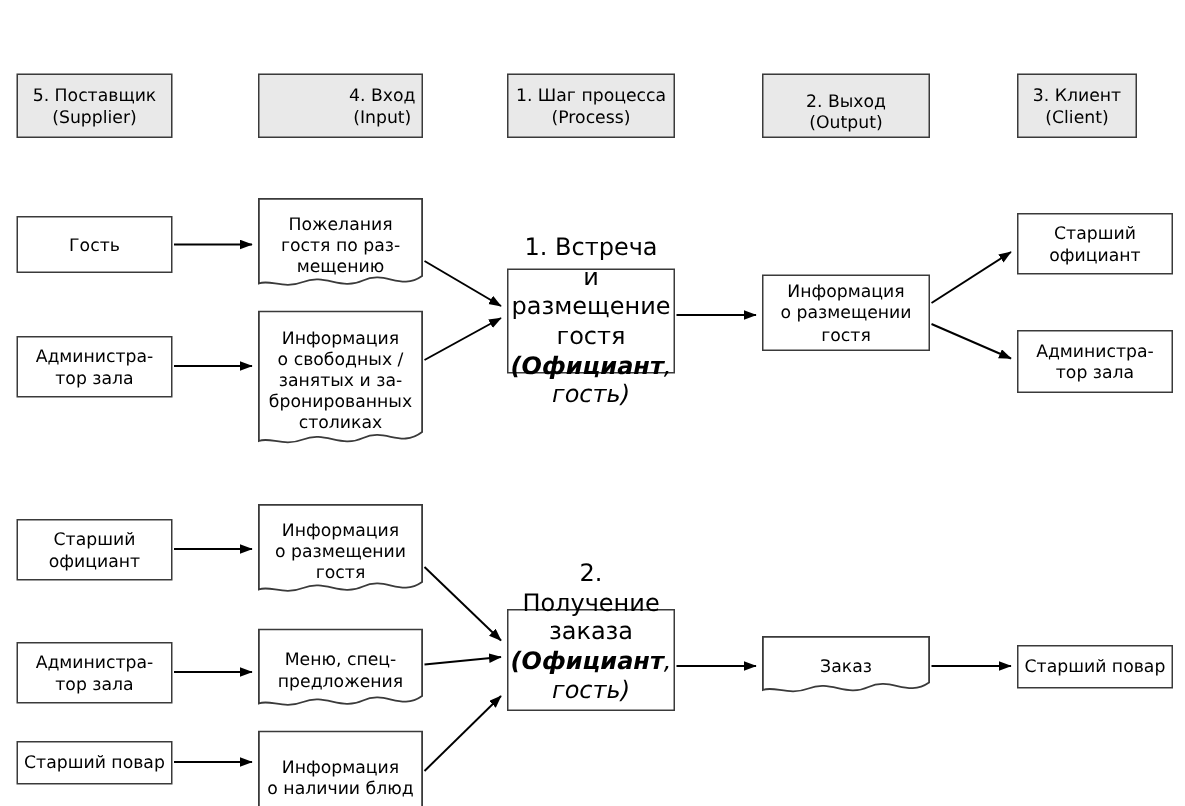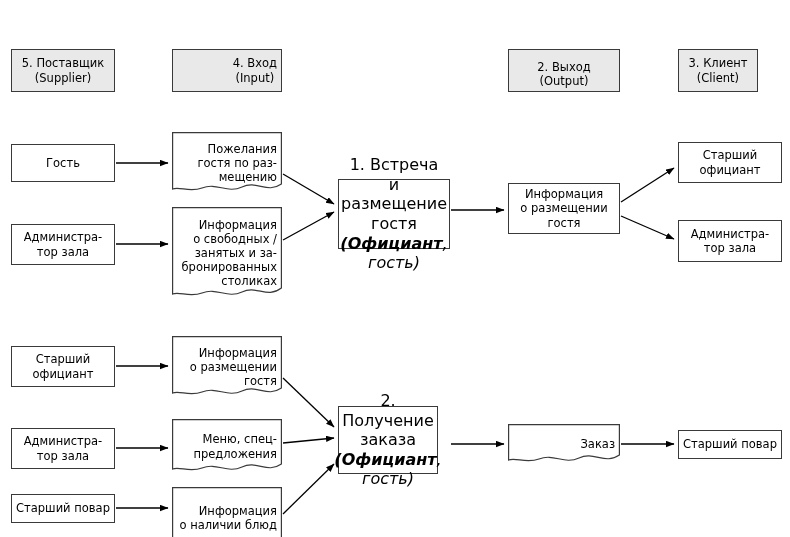--- a/index.html
+++ b/index.html
@@ -47,21 +47,21 @@
     top: 0;
     width: 100%;
     height: 100%;
   }
   .doc-text {
     position: relative;
     z-index: 2;
     width: 100%;
     padding: 0 5px;
     box-sizing: border-box;
-    text-align: right;
+    text-align: center;
   }
   .node.process {
     font-size: 16px;
   }
   .bi {
     font-weight: bold;
     font-style: italic;
   }
   .it {
     font-style: italic;
@@ -93,20 +93,26 @@
     </span>
   </div>
 
   <div class="node header" style="left:172px; top:5px; width:110px; height:43px;justify-content:flex-end;">
     <span>
       <span>4. Вход</span><br>
       <span>(Input)</span>
     </span>
   </div>
 
+  <div class="node header" style="left:338px; top:5px; width:112px; height:43px;">
+    <span>
+      <span>1. Шаг процесса</span><br>
+      <span>(Process)</span>
+    </span>
+  </div>
 
   <div class="node header" style="left:508px; top:5px; width:112px; height:43px;align-items:flex-end;">
     <span>
       <span>2. Выход</span><br>
       <span>(Output)</span>
     </span>
   </div>
 
   <div class="node header" style="left:678px; top:5px; width:80px; height:43px;">
     <span>
@@ -185,21 +191,21 @@
     <span class="doc-text multiline">Меню, спец-<br>предложения</span>
   </div>
 
   <div class="node doc" style="left:172px; top:443px; width:110px; height:62px;">
     <svg class="doc-shape" viewBox="0 0 110 62" preserveAspectRatio="none">
       <path d="M0.6,0.6 L109.4,0.6 L109.4,52 C95,62 85,48 70,55 C55,62 45,50 30,56 C17,61 8,54 0.6,57 Z" fill="#ffffff" stroke="#3a3a3a" stroke-width="1.2"></path>
     </svg>
     <span class="doc-text multiline">Информация<br>о наличии блюд</span>
   </div>
 
-  <div class="node process" style="left:338px; top:362px; width:100px; height:68px;">
+  <div class="node process" style="left:338px; top:362px; width:112px; height:68px;align-items:flex-end;">
     <span>
       <span>2. Получение</span><br>
       <span>заказа</span><br>
       <span class="bi">(Официант</span><span class="it">,</span><br>
       <span class="it">гость)</span>
     </span>
   </div>
 
   <div class="node doc" style="left:508px; top:380px; width:112px; height:40px;">
     <svg class="doc-shape" viewBox="0 0 112 40" preserveAspectRatio="none">

